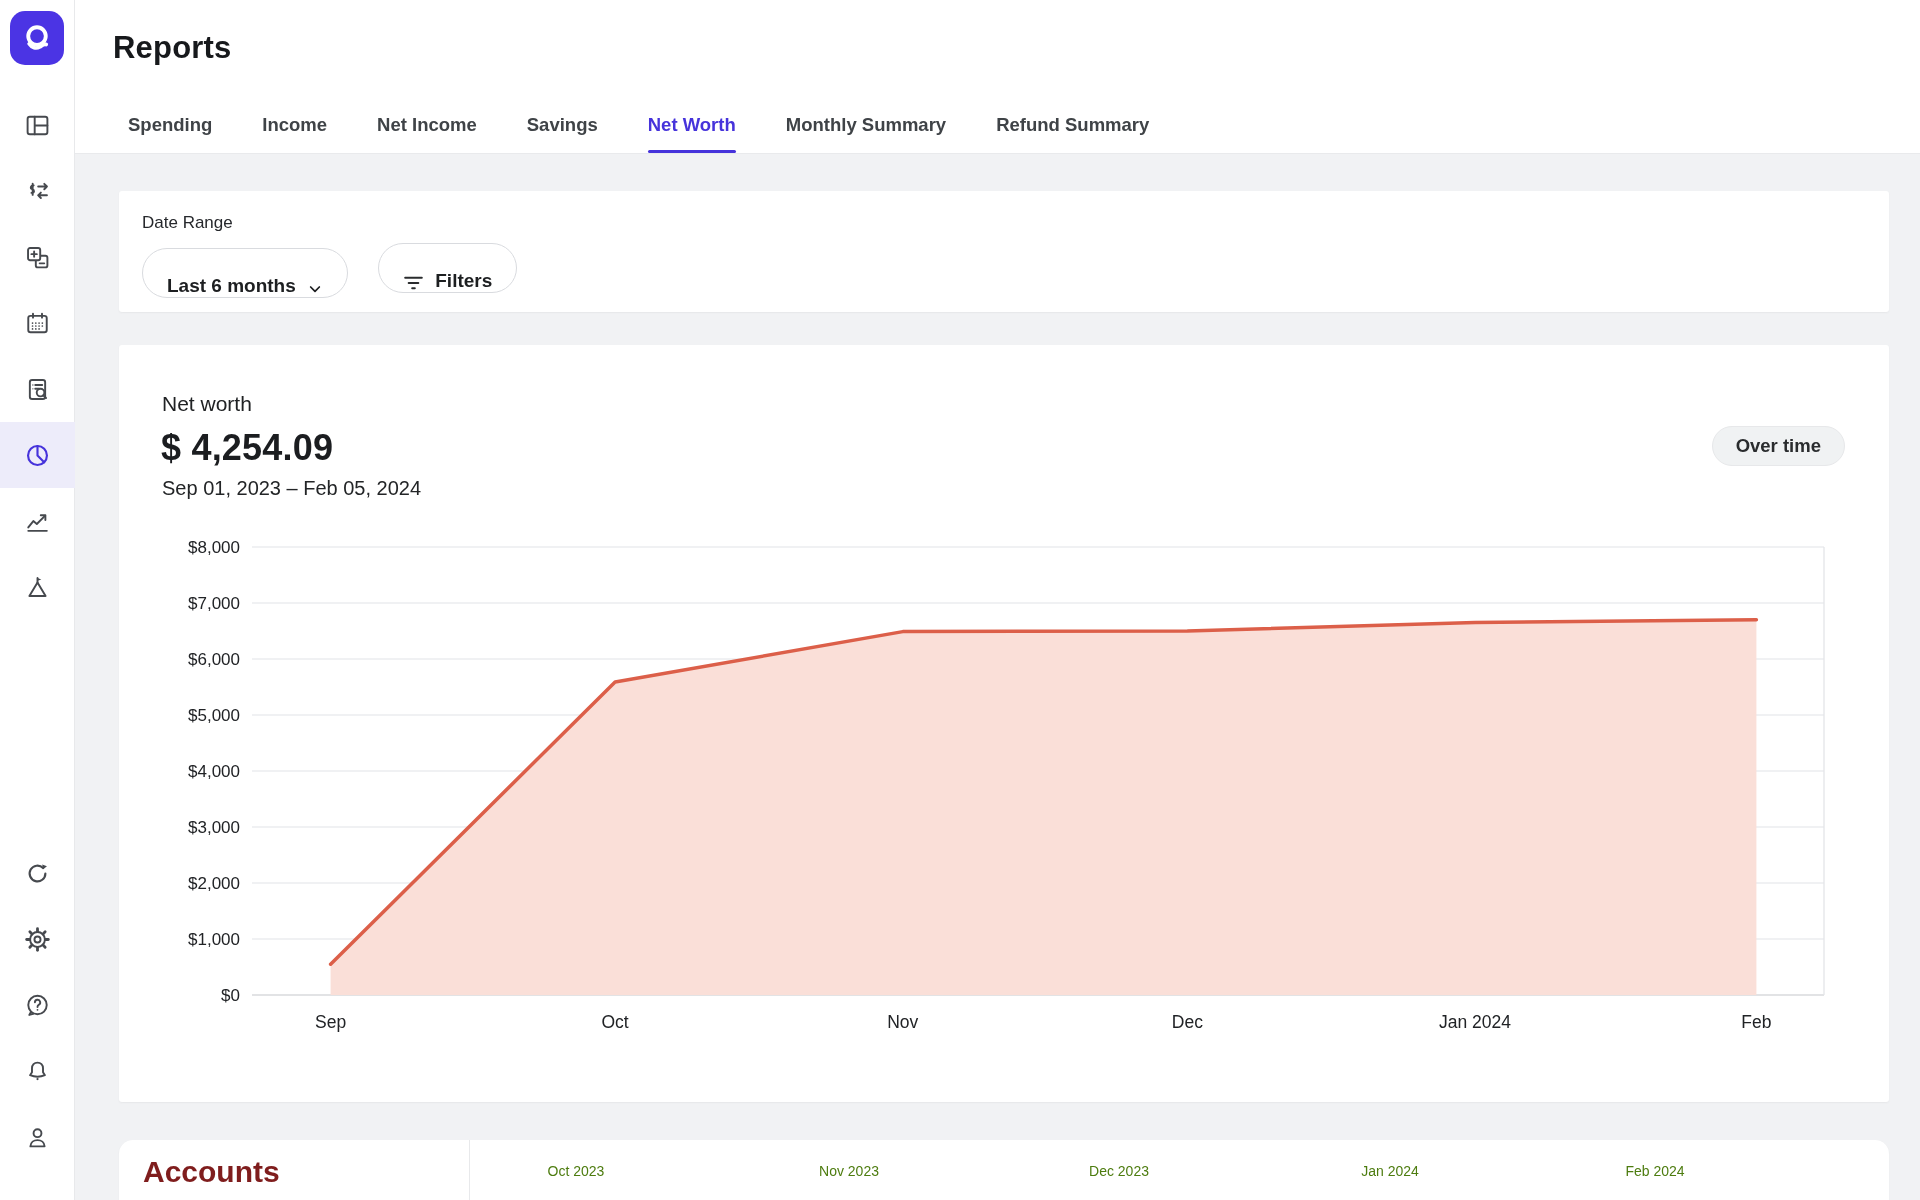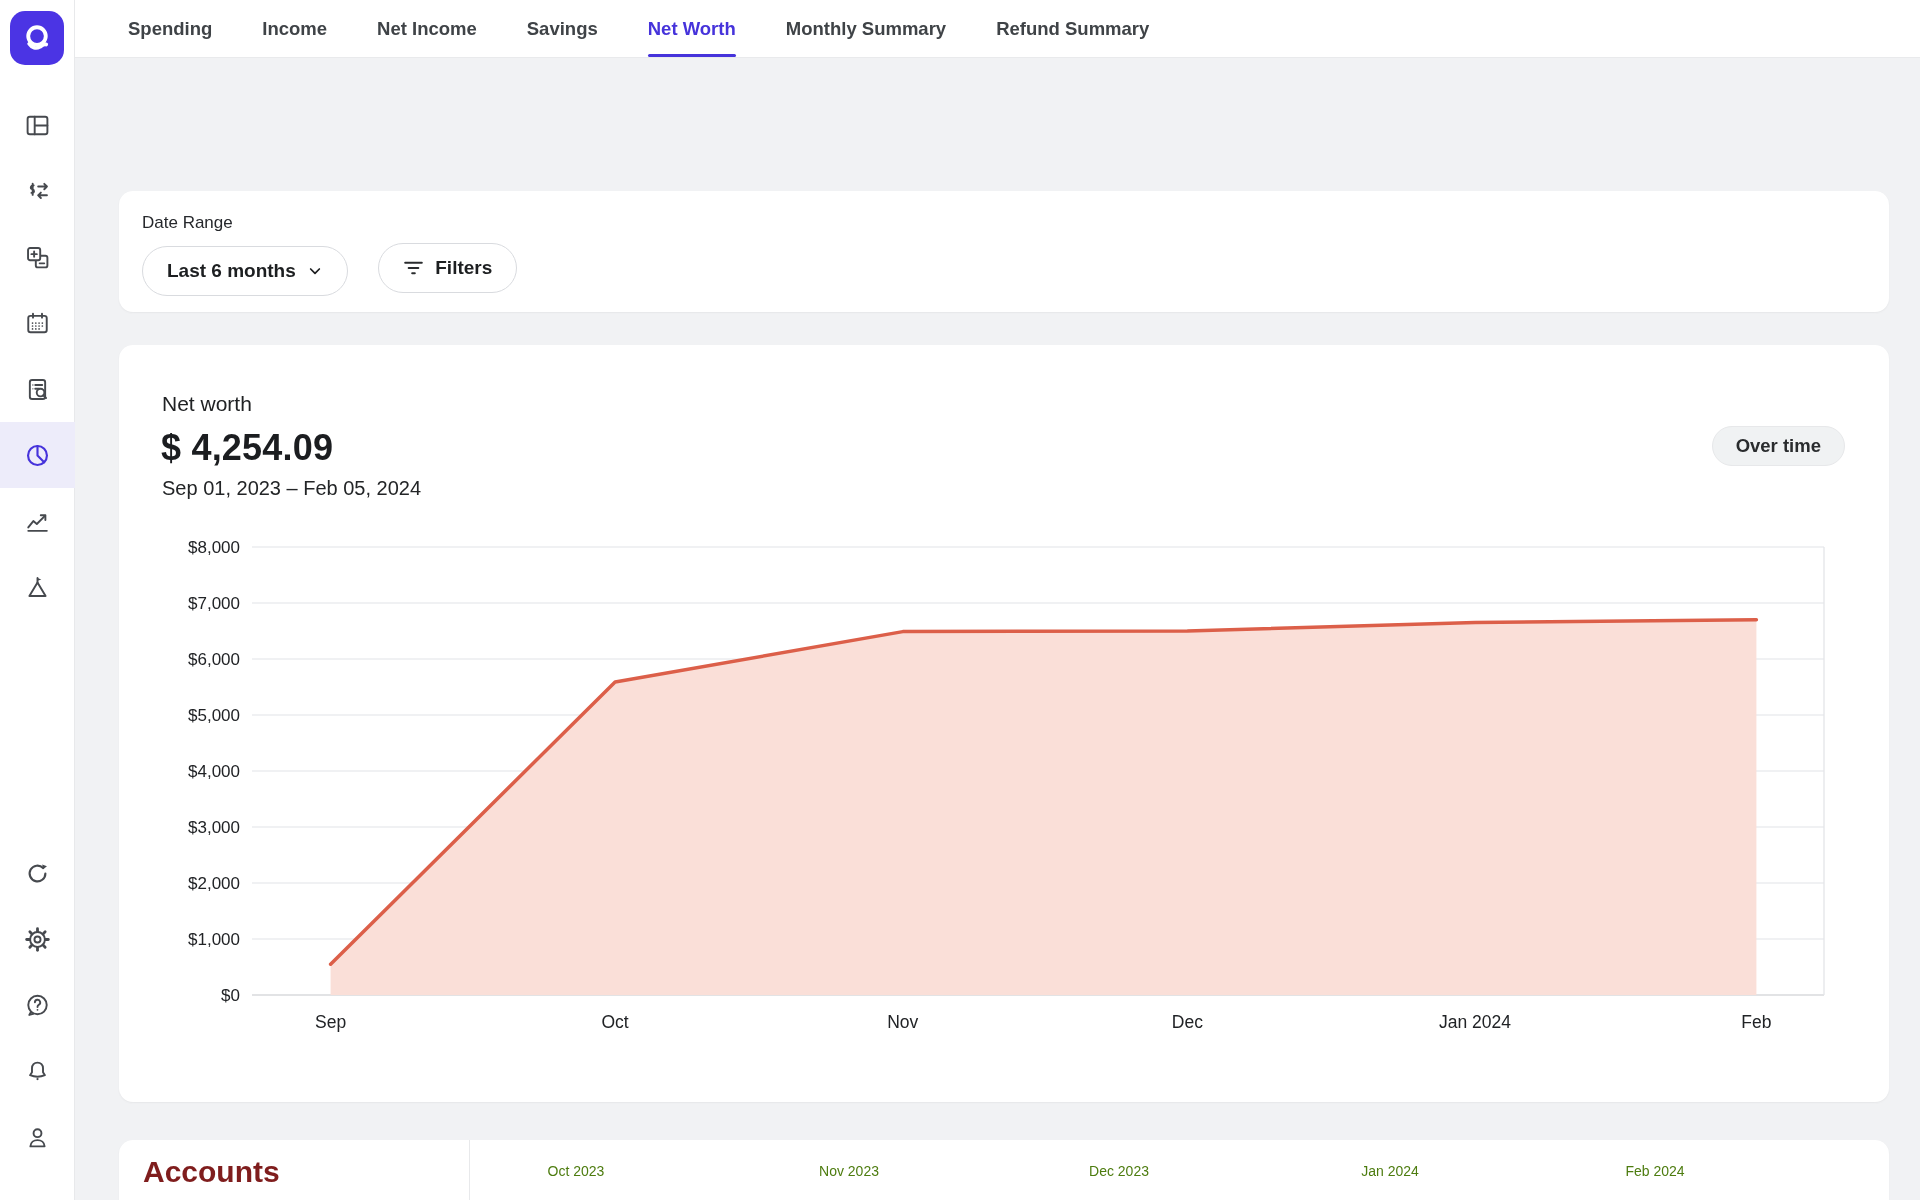--- a/index.html
+++ b/index.html
@@ -26,25 +26,25 @@
   .page-title { font-size:31px; font-weight:700; letter-spacing:.2px; margin-left:38px; color:#17191c; }
   .tabbar { background:#fff; height:58px; display:flex; align-items:stretch; gap:50px;
     padding-left:53px; border-bottom:1px solid #e9eaec; }
   .tab { position:relative; display:flex; align-items:center; font-size:18.5px; font-weight:700;
     color:#3f4347; cursor:pointer; white-space:nowrap; }
   .tab.active { color:var(--accent,#4633db); }
   .tab.active::after { content:""; position:absolute; left:0; right:0; bottom:0; height:3.5px;
     background:var(--accent,#4633db); border-radius:2px; }
 
   
-  .card { position:absolute; left:119px; width:1770px; background:#fff; border-radius:14px;
+  .card { position:absolute; left:119px; width:1770px; background:#fff; border-radius:3px;
     box-shadow:0 1px 2px rgba(60,64,67,.06); }
   .filter-card { top:191px; height:121px; padding:22px 24px 0 23px; }
   .filter-label { font-size:17px; color:#26282c; margin-bottom:10px; }
-  .pill-btn { display:inline-flex; align-items:center; gap:11px; height:50px; padding:0 24px;
+  .pill-btn { display:inline-flex; align-items:flex-end; gap:11px; height:50px; padding:0 24px;
     border:1.5px solid #d9dbdf; border-radius:26px; background:#fff; font-size:19px;
     font-weight:700; color:#1d1f21; cursor:pointer; font-family:inherit; }
   .pill-btn + .pill-btn { margin-left:26px; }
 
   .nw-card { top:345px; height:757px; }
   .nw-title { position:absolute; left:43px; top:47px; font-size:21px; color:#202224; }
   .nw-amount { position:absolute; left:42px; top:82px; font-size:36px; font-weight:700;
     letter-spacing:.2px; color:#1b1d20; }
   .nw-period { position:absolute; left:43px; top:132px; font-size:20px; color:#232527; }
   .overtime-btn { position:absolute; right:44px; top:81px; height:40px; padding:0 23px;
@@ -186,20 +186,23 @@
     <div class="nav-item">
       <svg width="27" height="27" viewBox="0 0 24 24" fill="none" stroke-width="1.7" stroke-linecap="round" stroke-linejoin="round">
         <circle cx="12" cy="8.2" r="3.5"></circle>
         <path d="M5.7 19.9 C5.9 16.5 8.7 14.3 12 14.3 C15.3 14.3 18.1 16.5 18.3 19.9 Z"></path>
       </svg>
     </div>
   </div>
 </nav>
 
 <div class="main">
+  <div class="header">
+    <h1 class="page-title">Reports</h1>
+  </div>
 
   <div class="tabbar">
     <div class="tab">Spending</div>
     <div class="tab">Income</div>
     <div class="tab">Net Income</div>
     <div class="tab">Savings</div>
     <div class="tab active">Net Worth</div>
     <div class="tab">Monthly Summary</div>
     <div class="tab">Refund Summary</div>
   </div>

